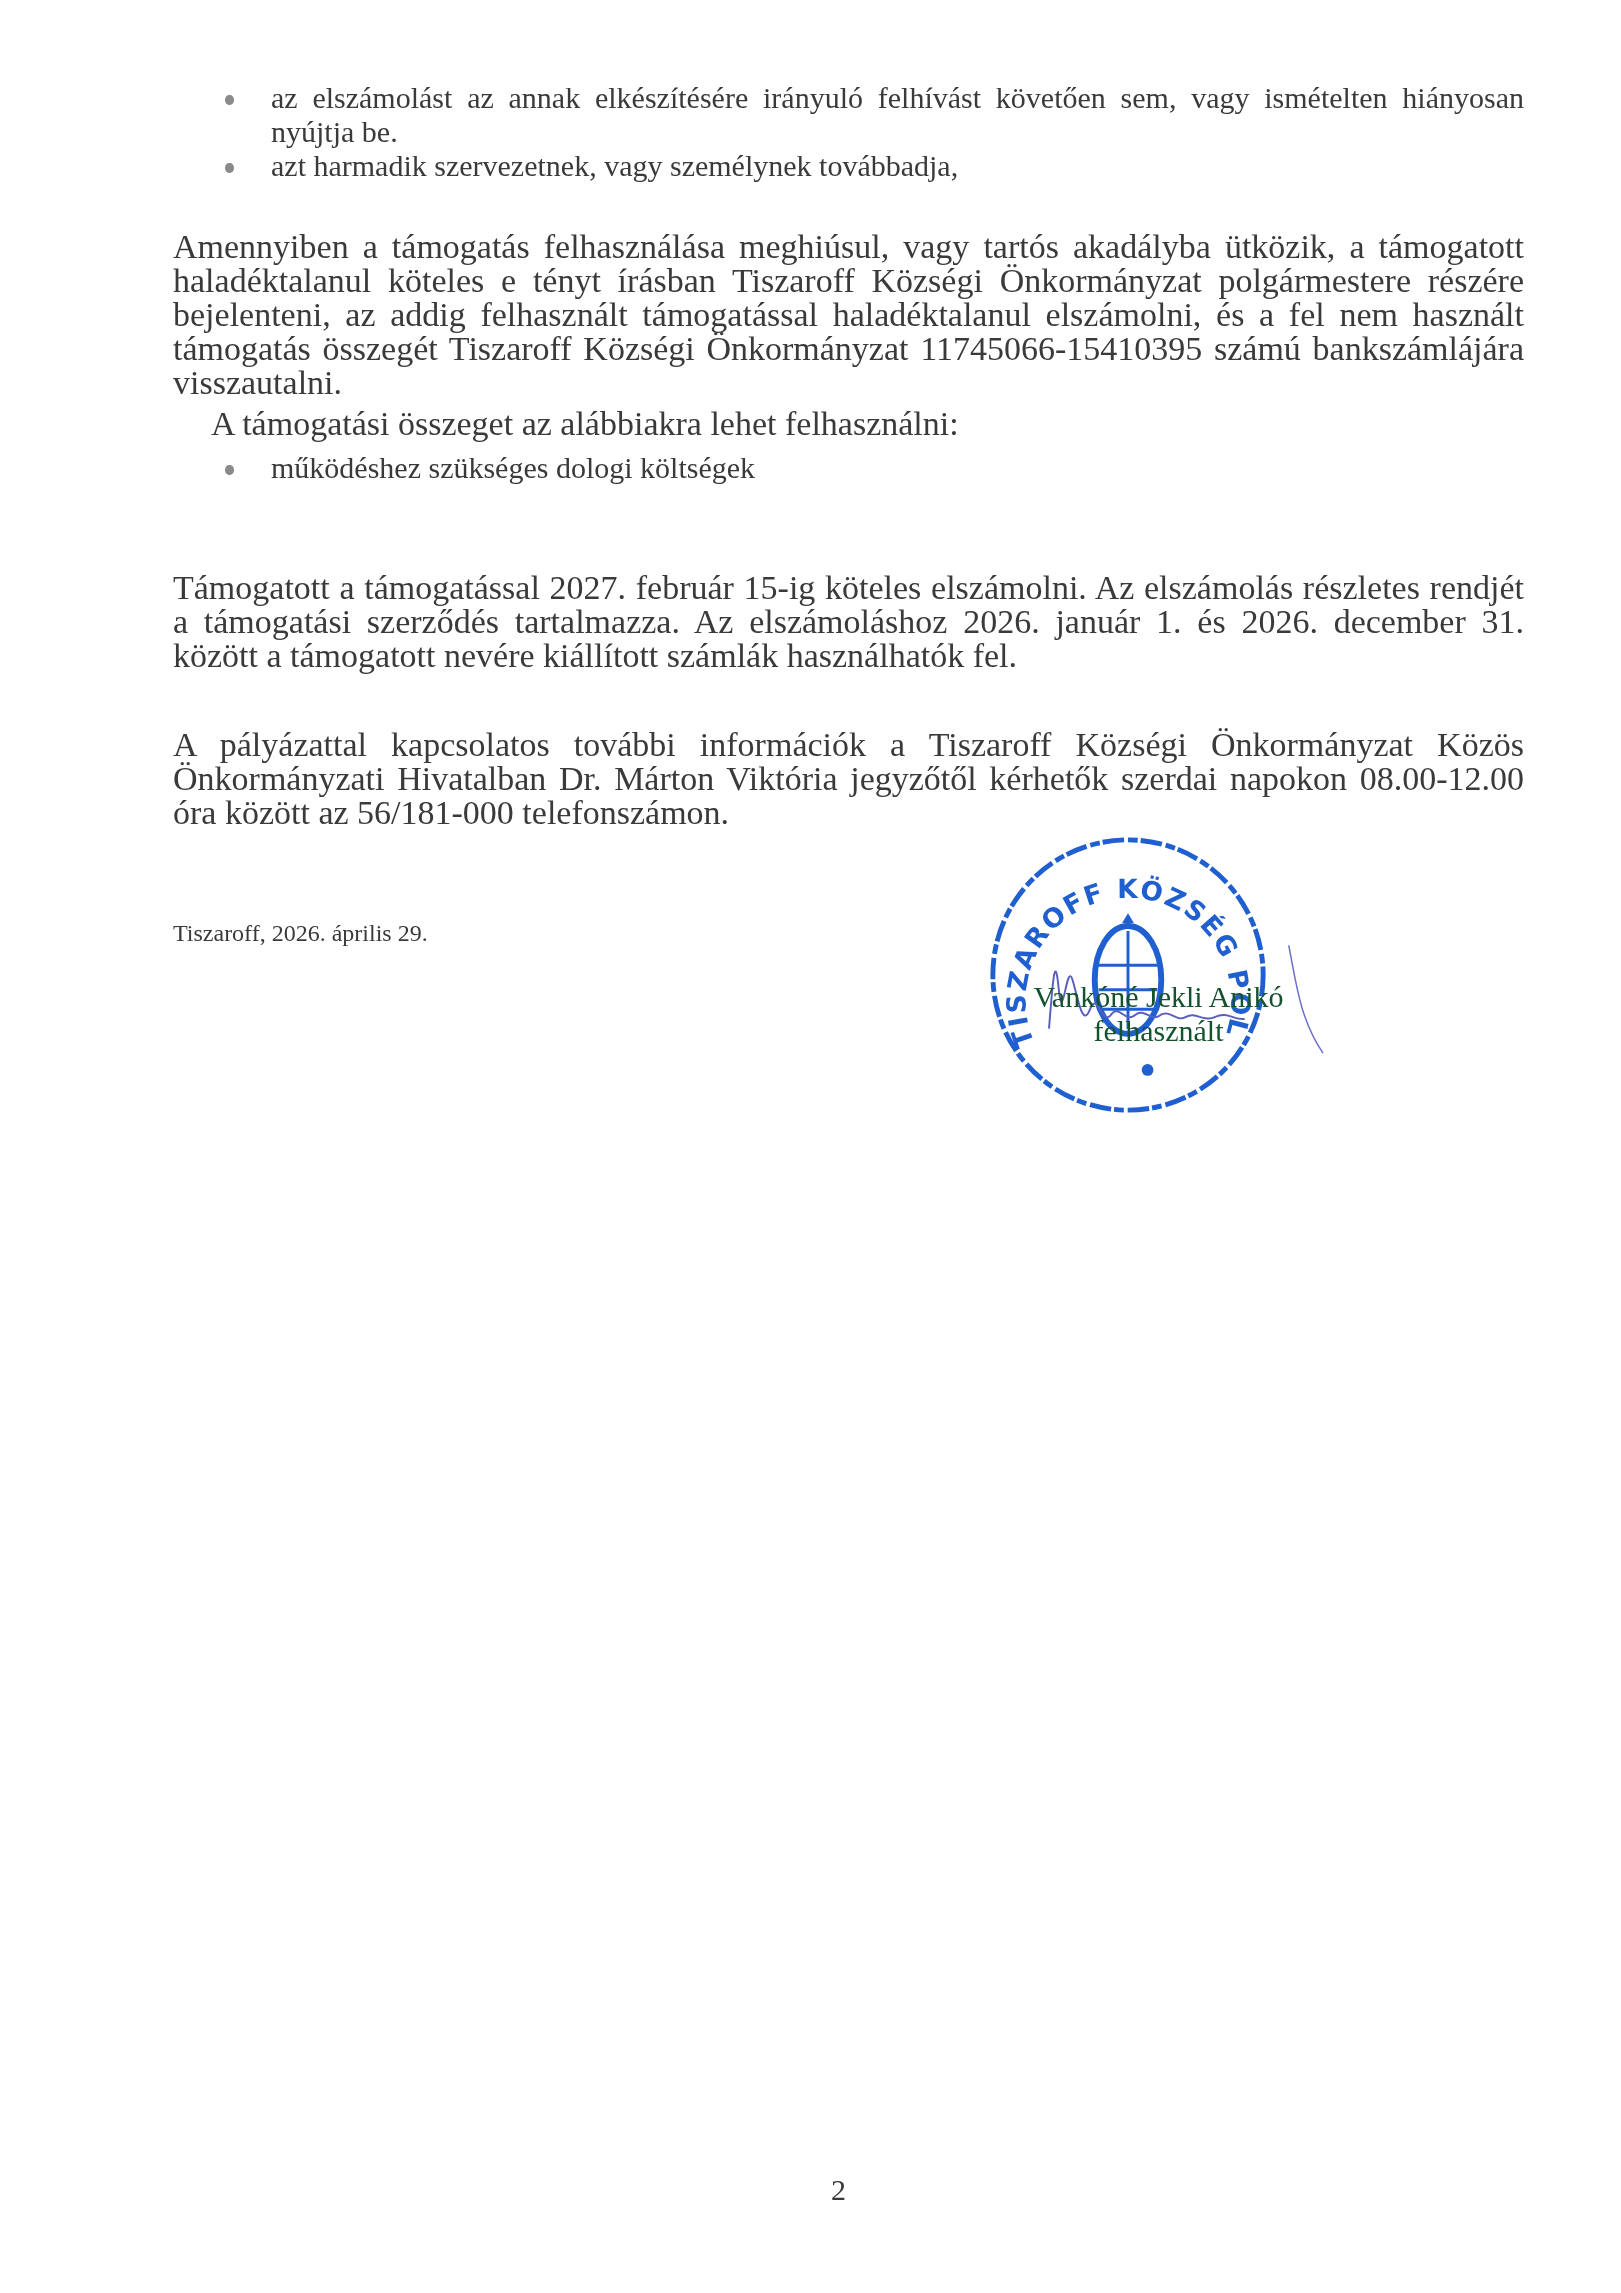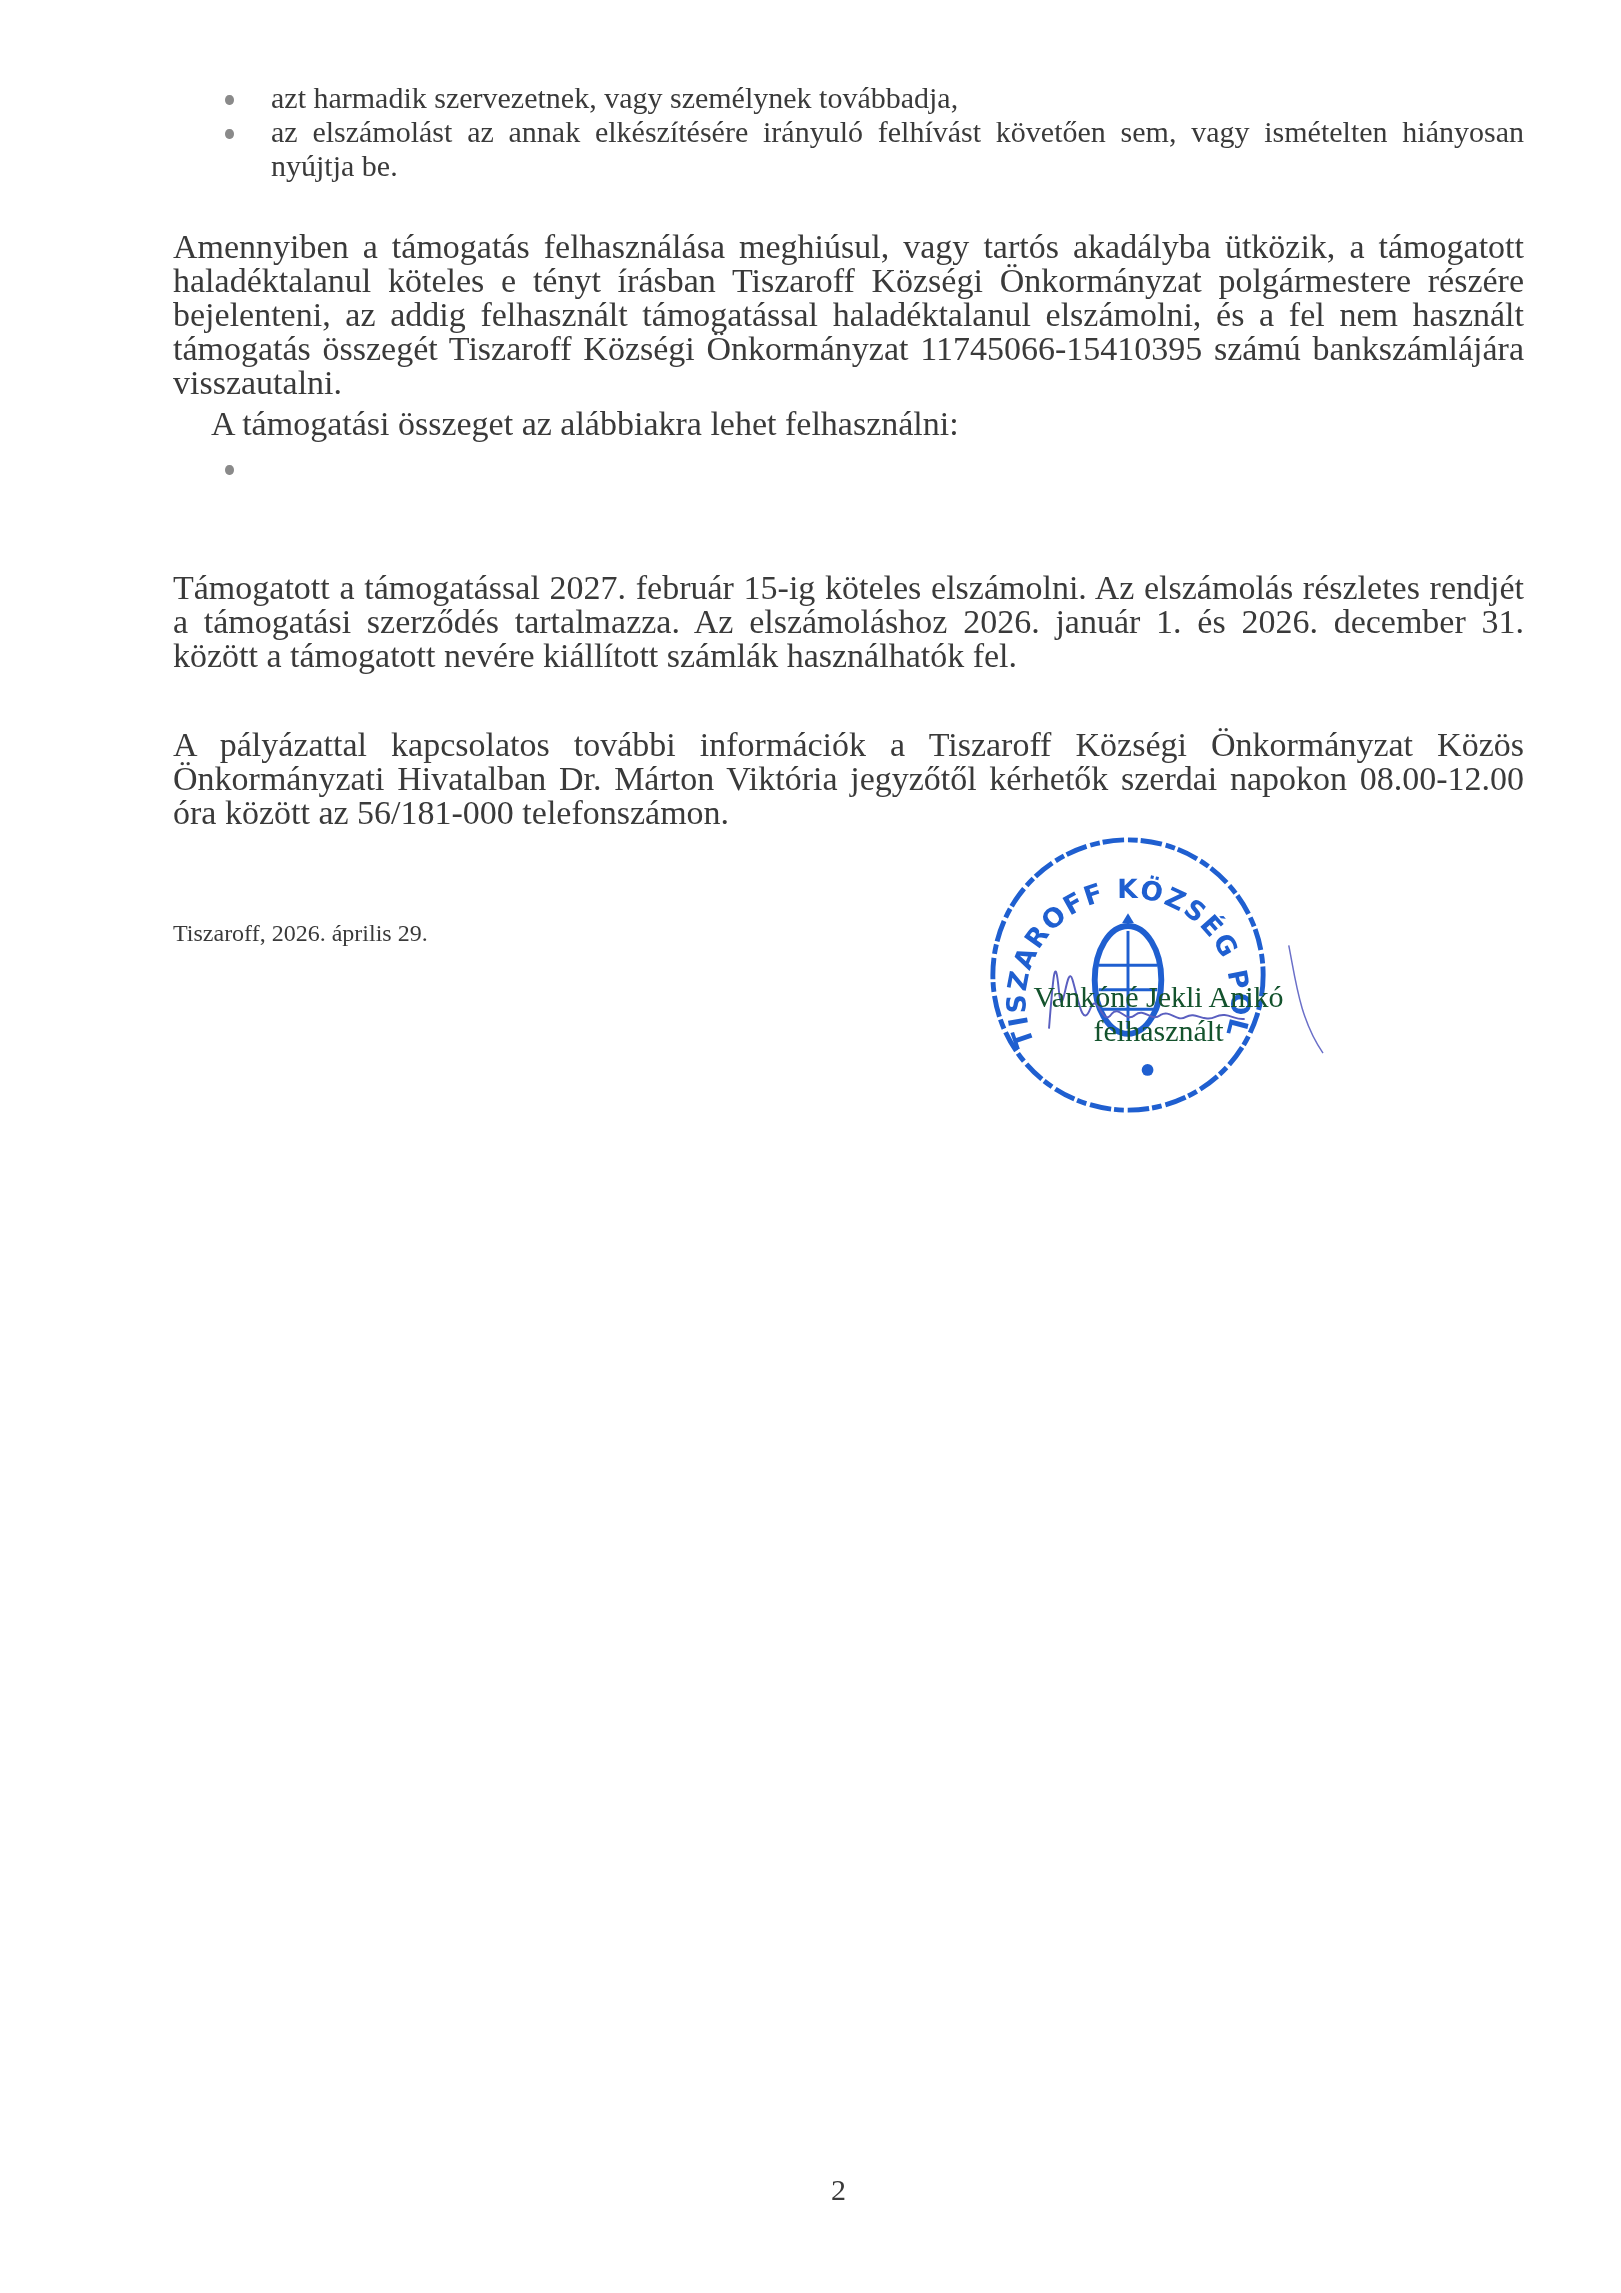--- a/index.html
+++ b/index.html
@@ -18,35 +18,36 @@
   .pagenum { position: absolute; left: 831px; top: 2173px; font-size: 30px; line-height: 34px; }
 </style>
 </head>
 <body>
 
 <div class="page">
 
   <ul class="bullets" style="top:81px;">
     <li>
       <span class="bullet-dot"></span>
-      <span>azt harmadik szervezetnek, vagy személynek továbbadja,</span>
+      <span>az elszámolást az annak elkészítésére irányuló felhívást követően sem, vagy ismételten hiányosan nyújtja be.</span>
     </li>
     <li>
       <span class="bullet-dot"></span>
-      <span>az elszámolást az annak elkészítésére irányuló felhívást követően sem, vagy ismételten hiányosan nyújtja be.</span>
+      <span>azt harmadik szervezetnek, vagy személynek továbbadja,</span>
     </li>
   </ul>
 
   <p class="text p" style="top:230px;">Amennyiben a támogatás felhasználása meghiúsul, vagy tartós akadályba ütközik, a támogatott haladéktalanul köteles e tényt írásban Tiszaroff Községi Önkormányzat polgármestere részére bejelenteni, az addig felhasznált támogatással haladéktalanul elszámolni, és a fel nem használt támogatás összegét Tiszaroff Községi Önkormányzat 11745066-15410395 számú bankszámlájára visszautalni.</p>
 
   <p class="text p" style="top:407px;margin-left:38px;">A támogatási összeget az alábbiakra lehet felhasználni:</p>
 
   <ul class="bullets" style="top:451px;">
     <li>
       <span class="bullet-dot"></span>
+      <span>működéshez szükséges dologi költségek</span>
     </li>
   </ul>
 
   <p class="text p" style="top:571px;">Támogatott a támogatással 2027. február 15-ig köteles elszámolni. Az elszámolás részletes rendjét a támogatási szerződés tartalmazza. Az elszámoláshoz 2026. január 1. és 2026. december 31. között a támogatott nevére kiállított számlák használhatók fel.</p>
 
   <p class="text p" style="top:728px;">A pályázattal kapcsolatos további információk a Tiszaroff Községi Önkormányzat Közös Önkormányzati Hivatalban Dr. Márton Viktória jegyzőtől kérhetők szerdai napokon 08.00-12.00 óra között az 56/181-000 telefonszámon.</p>
 
   <div class="date">Tiszaroff, 2026. április 29.</div>
 
   <svg class="stamp" viewBox="0 0 290 290">

